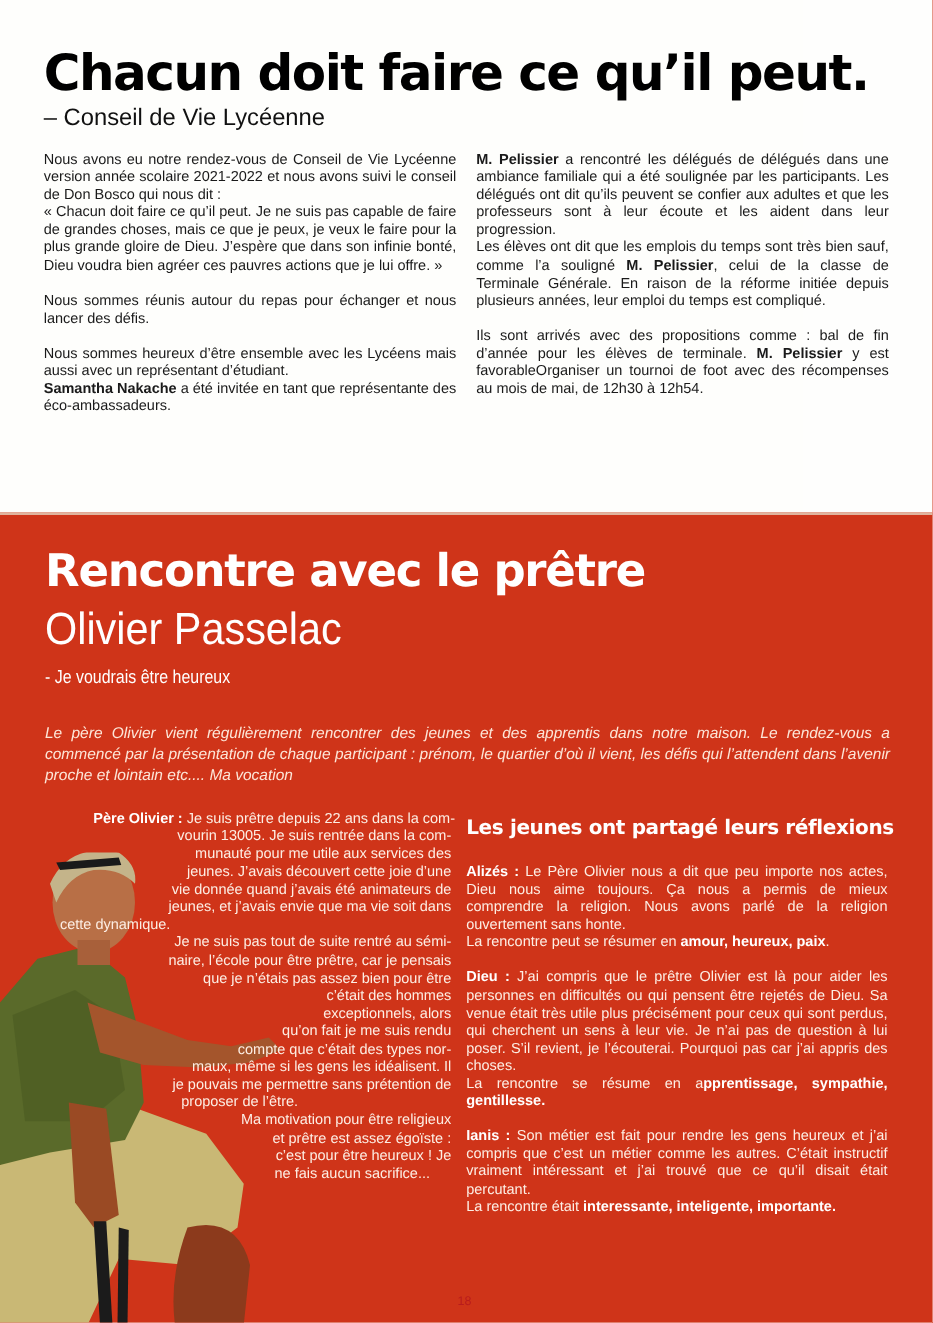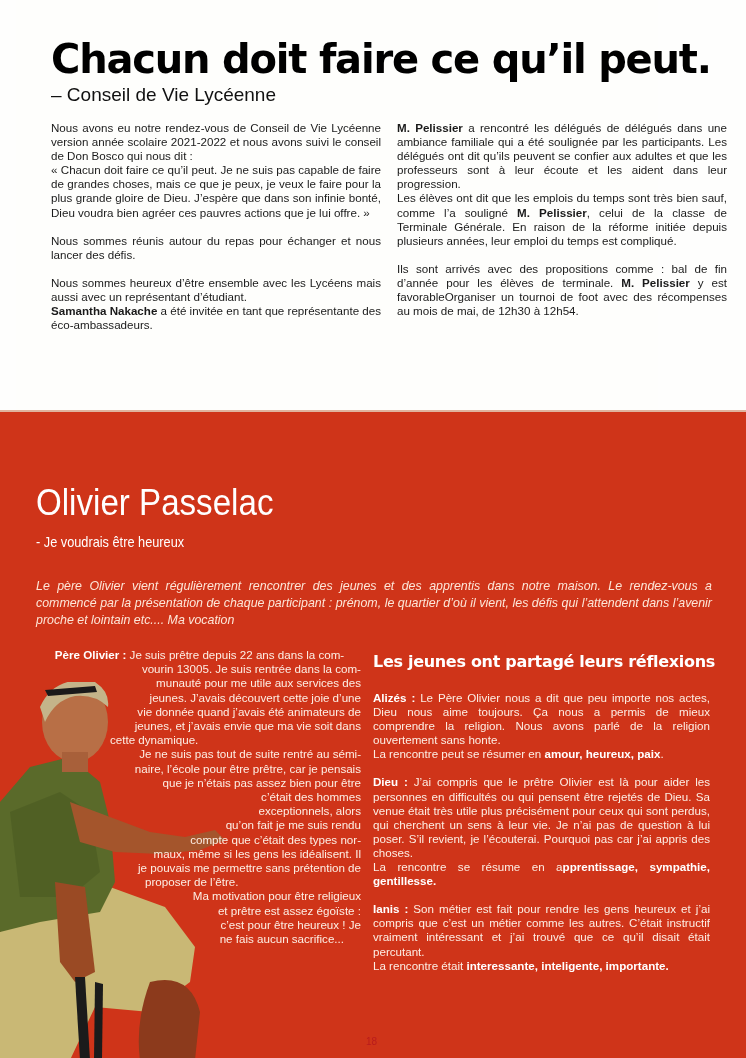--- a/index.html
+++ b/index.html
@@ -1,19 +1,19 @@
 <!DOCTYPE html>
 <html><head>
   <meta charset="utf-8">
   <style>
     * { margin: 0; padding: 0; box-sizing: border-box; }
     html, body { width: 746px; height: 1058px; overflow: hidden; }
     body { background: #fefefd; font-family: "DejaVu Sans", sans-serif; color: #1a1a1a; position: relative; }
 
-    .top { position: absolute; left: 0; top: 0; width: 642px; height: 410px; background: #fefefc; margin-left: 16px; }
+    .top { position: absolute; left: 0; top: 0; width: 642px; height: 410px; background: #fefefc; }
     .title { position: absolute; left: 35px; top: 36px; font-family: "DejaVu Sans", sans-serif; font-weight: 900; font-size: 40px; letter-spacing: -1.2px; color: #000; white-space: nowrap; transform: scaleX(1.0); transform-origin: left; }
     .subtitle { position: absolute; left: 35px; top: 84px; font-family: "Liberation Sans", sans-serif; font-size: 19px; color: #111; }
 
     .col { position: absolute; top: 121px; width: 330px; font-family: "Liberation Sans", sans-serif; font-size: 11.6px; line-height: 14.1px; text-align: justify; color: #1a1a1a; }
     .col.left { left: 35px; }
     .col.right { left: 381px; }
     .col p { margin: 0; }
     .col p.gap { margin-top: 14px; }
     b { font-weight: bold; }
 
@@ -54,20 +54,21 @@
   </div>
 
   <div class="col right">
     <p><b>M. Pelissier</b><span> a rencontré les délégués de délégués dans une ambiance familiale qui a été soulignée par les participants. Les délégués ont dit qu’ils peuvent se confier aux adultes et que les professeurs sont à leur écoute et les aident dans leur progression.</span></p>
     <p><span>Les élèves ont dit que les emplois du temps sont très bien sauf, comme l’a souligné </span><b>M. Pelissier</b><span>, celui de la classe de Terminale Générale. En raison de la réforme initiée depuis plusieurs années, leur emploi du temps est compliqué.</span></p>
     <p class="gap"><span>Ils sont arrivés avec des propositions comme : bal de fin d’année pour les élèves de terminale. </span><b>M. Pelissier</b><span> y est favorableOrganiser un tournoi de foot  avec des récompenses  au mois de mai, de 12h30 à 12h54.</span></p>
   </div>
 </div>
 
 <div class="red">
+  <h2 class="r-title">Rencontre avec le prêtre</h2>
   <div class="r-name">Olivier Passelac</div>
   <div class="r-sub">- Je voudrais être heureux</div>
 
   <p class="intro">Le père Olivier vient régulièrement rencontrer des jeunes et des apprentis dans notre maison. Le rendez-vous a commencé par la présentation de chaque participant : prénom, le quartier d’où il vient, les défis qui l’attendent dans l’avenir proche et lointain etc.... Ma vocation</p>
 
   <svg class="photo" viewBox="0 0 230 378" preserveAspectRatio="none">
 
     <path d="M0 250 L40 215 L110 205 L165 225 L195 265 L190 300 L150 330 L95 325 L70 378 L0 378 Z" fill="#c9b875"></path>
     <path d="M150 300 Q190 290 200 330 L195 378 L140 378 Q135 340 150 300 Z" fill="#8c3a1c"></path>
 
@@ -81,27 +82,27 @@
     <path d="M75 295 L85 295 L90 378 L80 378 Z" fill="#1b1b1b"></path>
     <path d="M95 300 L103 302 L102 378 L94 378 Z" fill="#1b1b1b"></path>
 
     <ellipse cx="75" cy="40" rx="33" ry="40" fill="#b86f46"></ellipse>
     <path d="M40 25 Q55 -8 95 0 Q110 10 108 25 Q95 12 75 14 Q55 18 45 40 Z" fill="#c4b48a"></path>
     <path d="M45 8 L95 4 L97 10 L48 14 Z" fill="#1a1a1a"></path>
     <rect x="62" y="70" width="26" height="20" fill="#a8603a"></rect>
   </svg>
 
   <div class="pere">
-    <span class="ln" style="text-align:center;padding-left:35px"><b>Père Olivier :</b><span> Je suis prêtre depuis 22 ans dans la com-</span></span>
+    <span class="ln" style="text-align:right;padding-left:35px"><b>Père Olivier :</b><span> Je suis prêtre depuis 22 ans dans la com-</span></span>
     <span class="ln" style="padding-right:3px">vourin 13005. Je suis rentrée dans la com-</span>
     <span class="ln" style="padding-right:3px">munauté pour me utile aux services des</span>
     <span class="ln" style="padding-right:3px">jeunes. J’avais découvert cette joie d’une</span>
     <span class="ln" style="padding-right:3px">vie donnée quand j’avais été animateurs de</span>
     <span class="ln" style="padding-right:3px">jeunes, et j’avais envie que ma vie soit dans</span>
-    <span class="ln" style="text-align:left;padding-left:110px">cette dynamique.</span>
+    <span class="ln" style="text-align:left;padding-left:48px">cette dynamique.</span>
     <span class="ln" style="padding-right:3px">Je ne suis pas tout de suite rentré au sémi-</span>
     <span class="ln" style="padding-right:3px">naire, l’école pour être prêtre, car je pensais</span>
     <span class="ln" style="padding-right:3px">que   je   n’étais pas assez bien pour être</span>
     <span class="ln" style="padding-right:3px">c’était   des   hommes</span>
     <span class="ln" style="padding-right:3px">exceptionnels,     alors</span>
     <span class="ln" style="padding-right:3px">qu’on fait je me suis rendu</span>
     <span class="ln" style="padding-right:3px">compte que c’était des types nor-</span>
     <span class="ln" style="padding-right:3px">maux, même si les gens les idéalisent. Il</span>
     <span class="ln" style="padding-right:3px">je pouvais me permettre sans prétention de</span>
     <span class="ln" style="text-align:left;padding-left:145px">proposer de l’être.</span>

